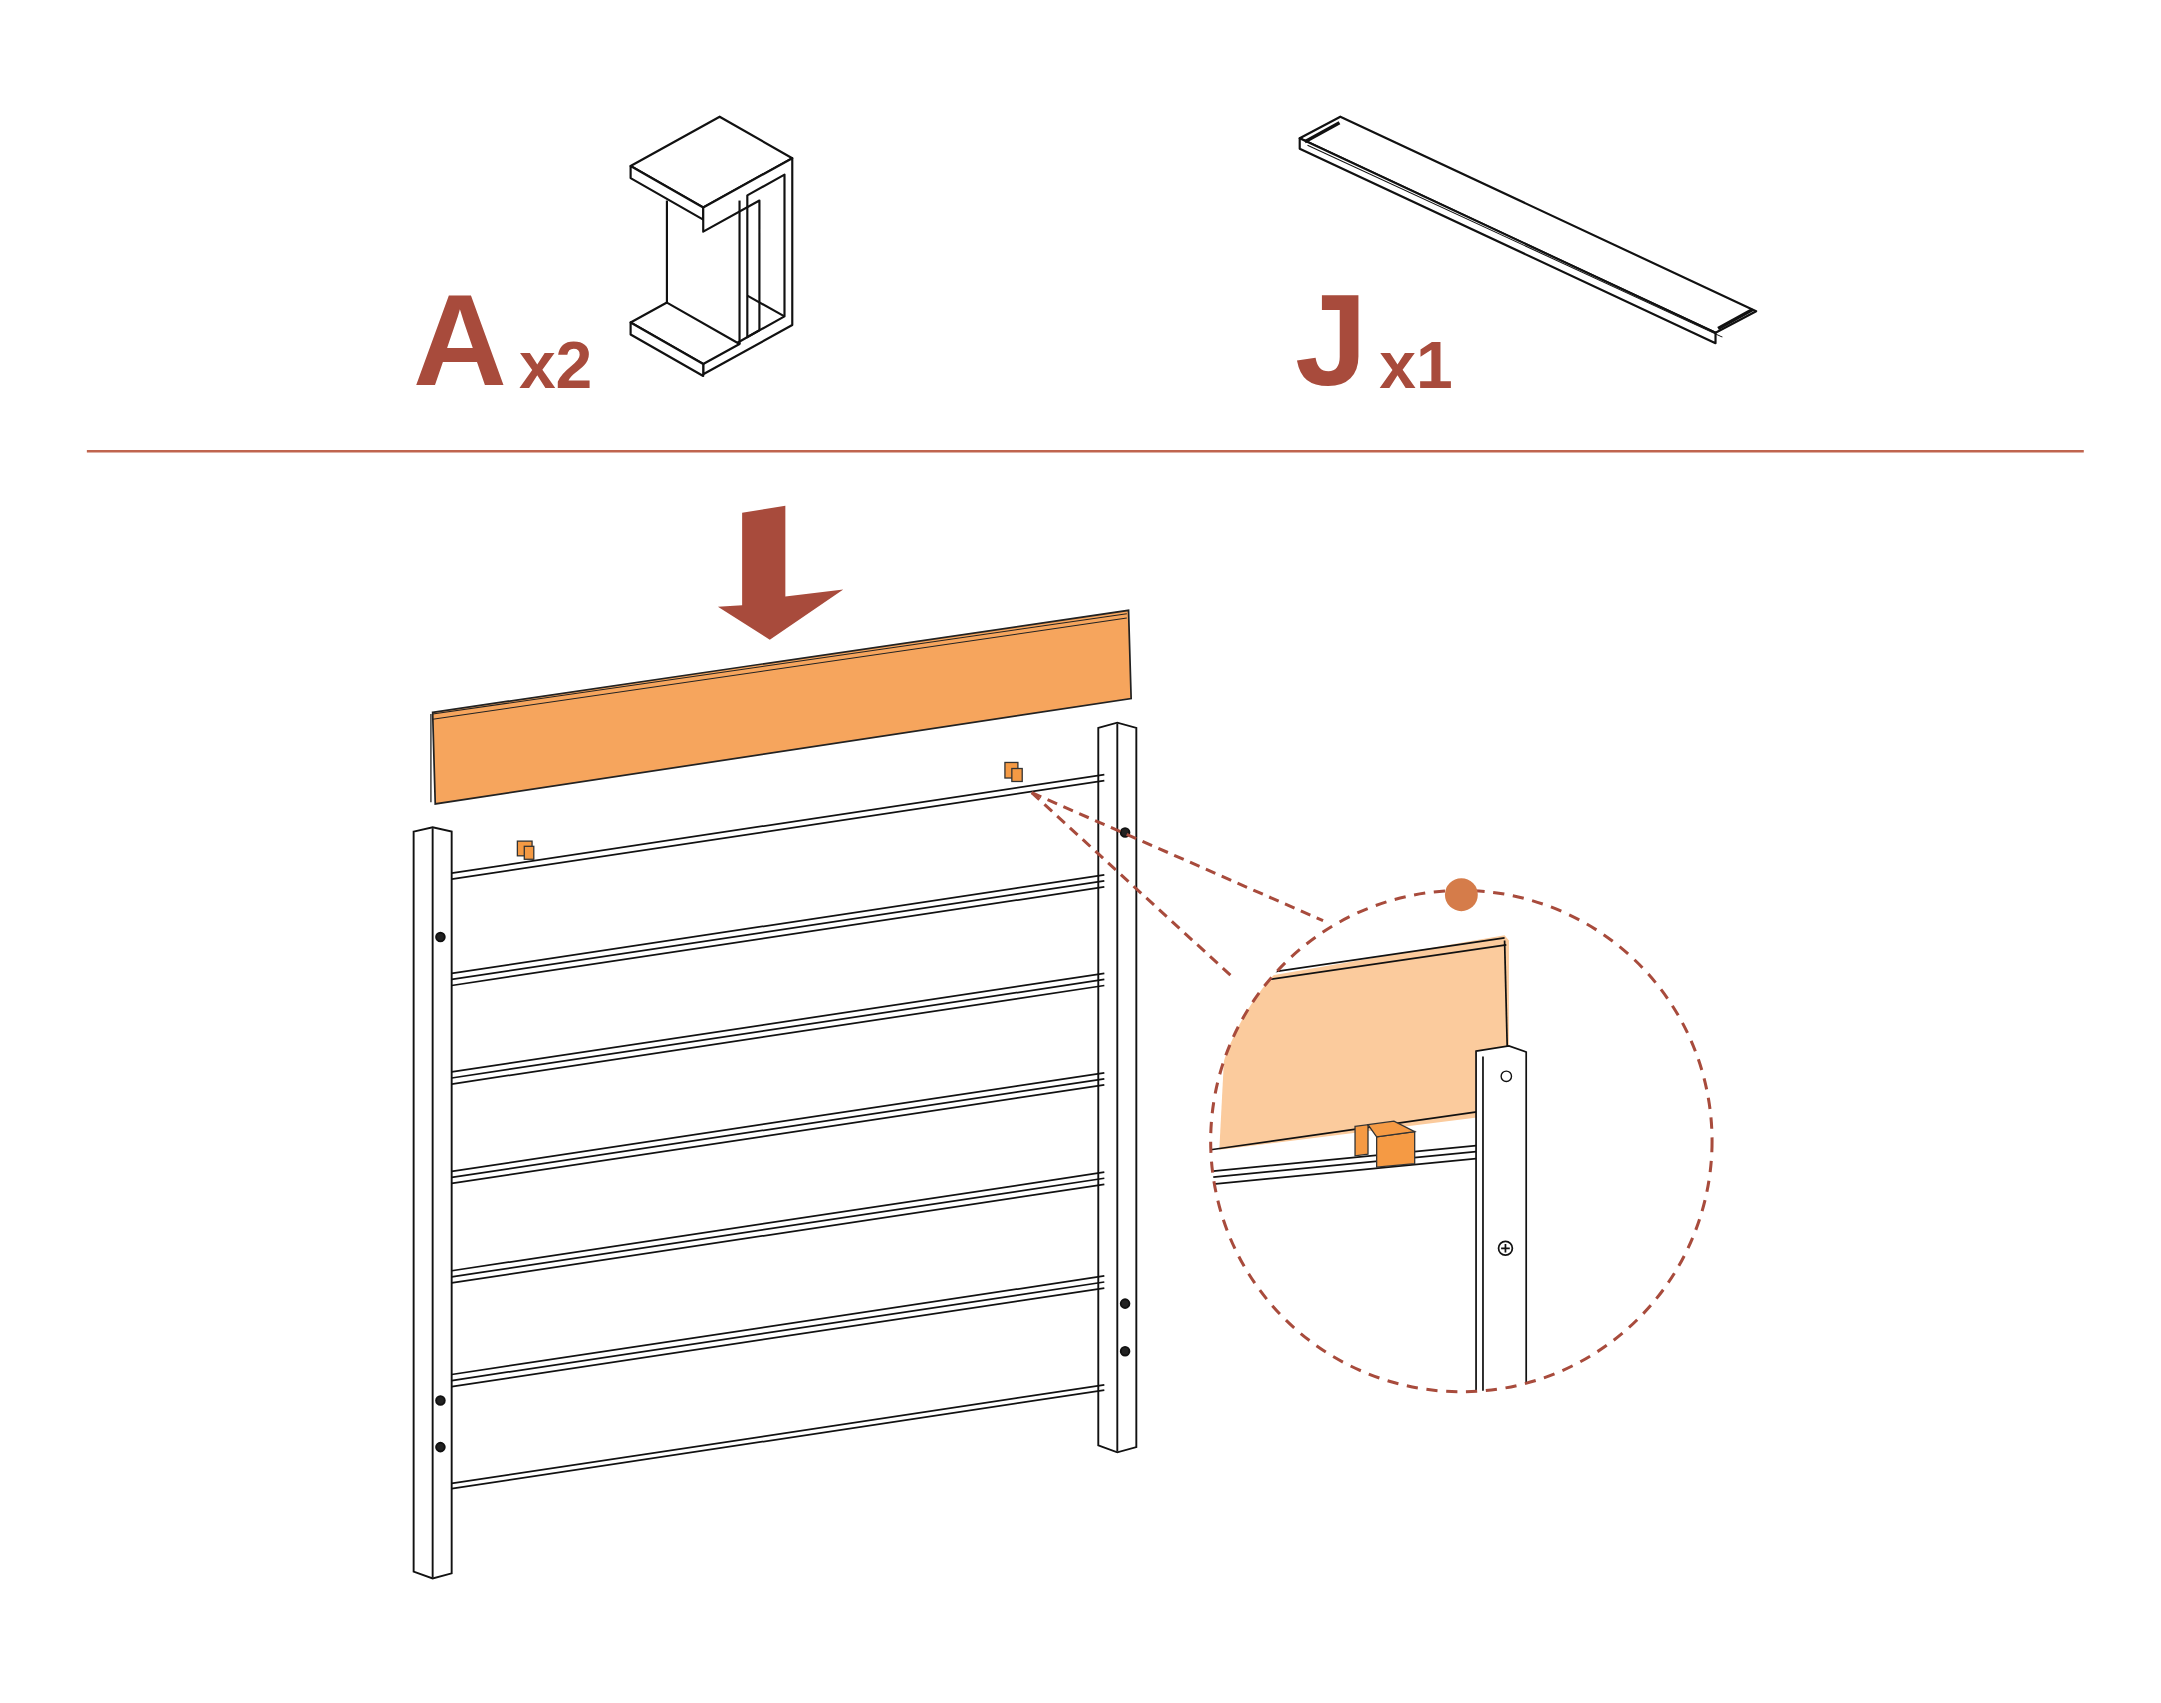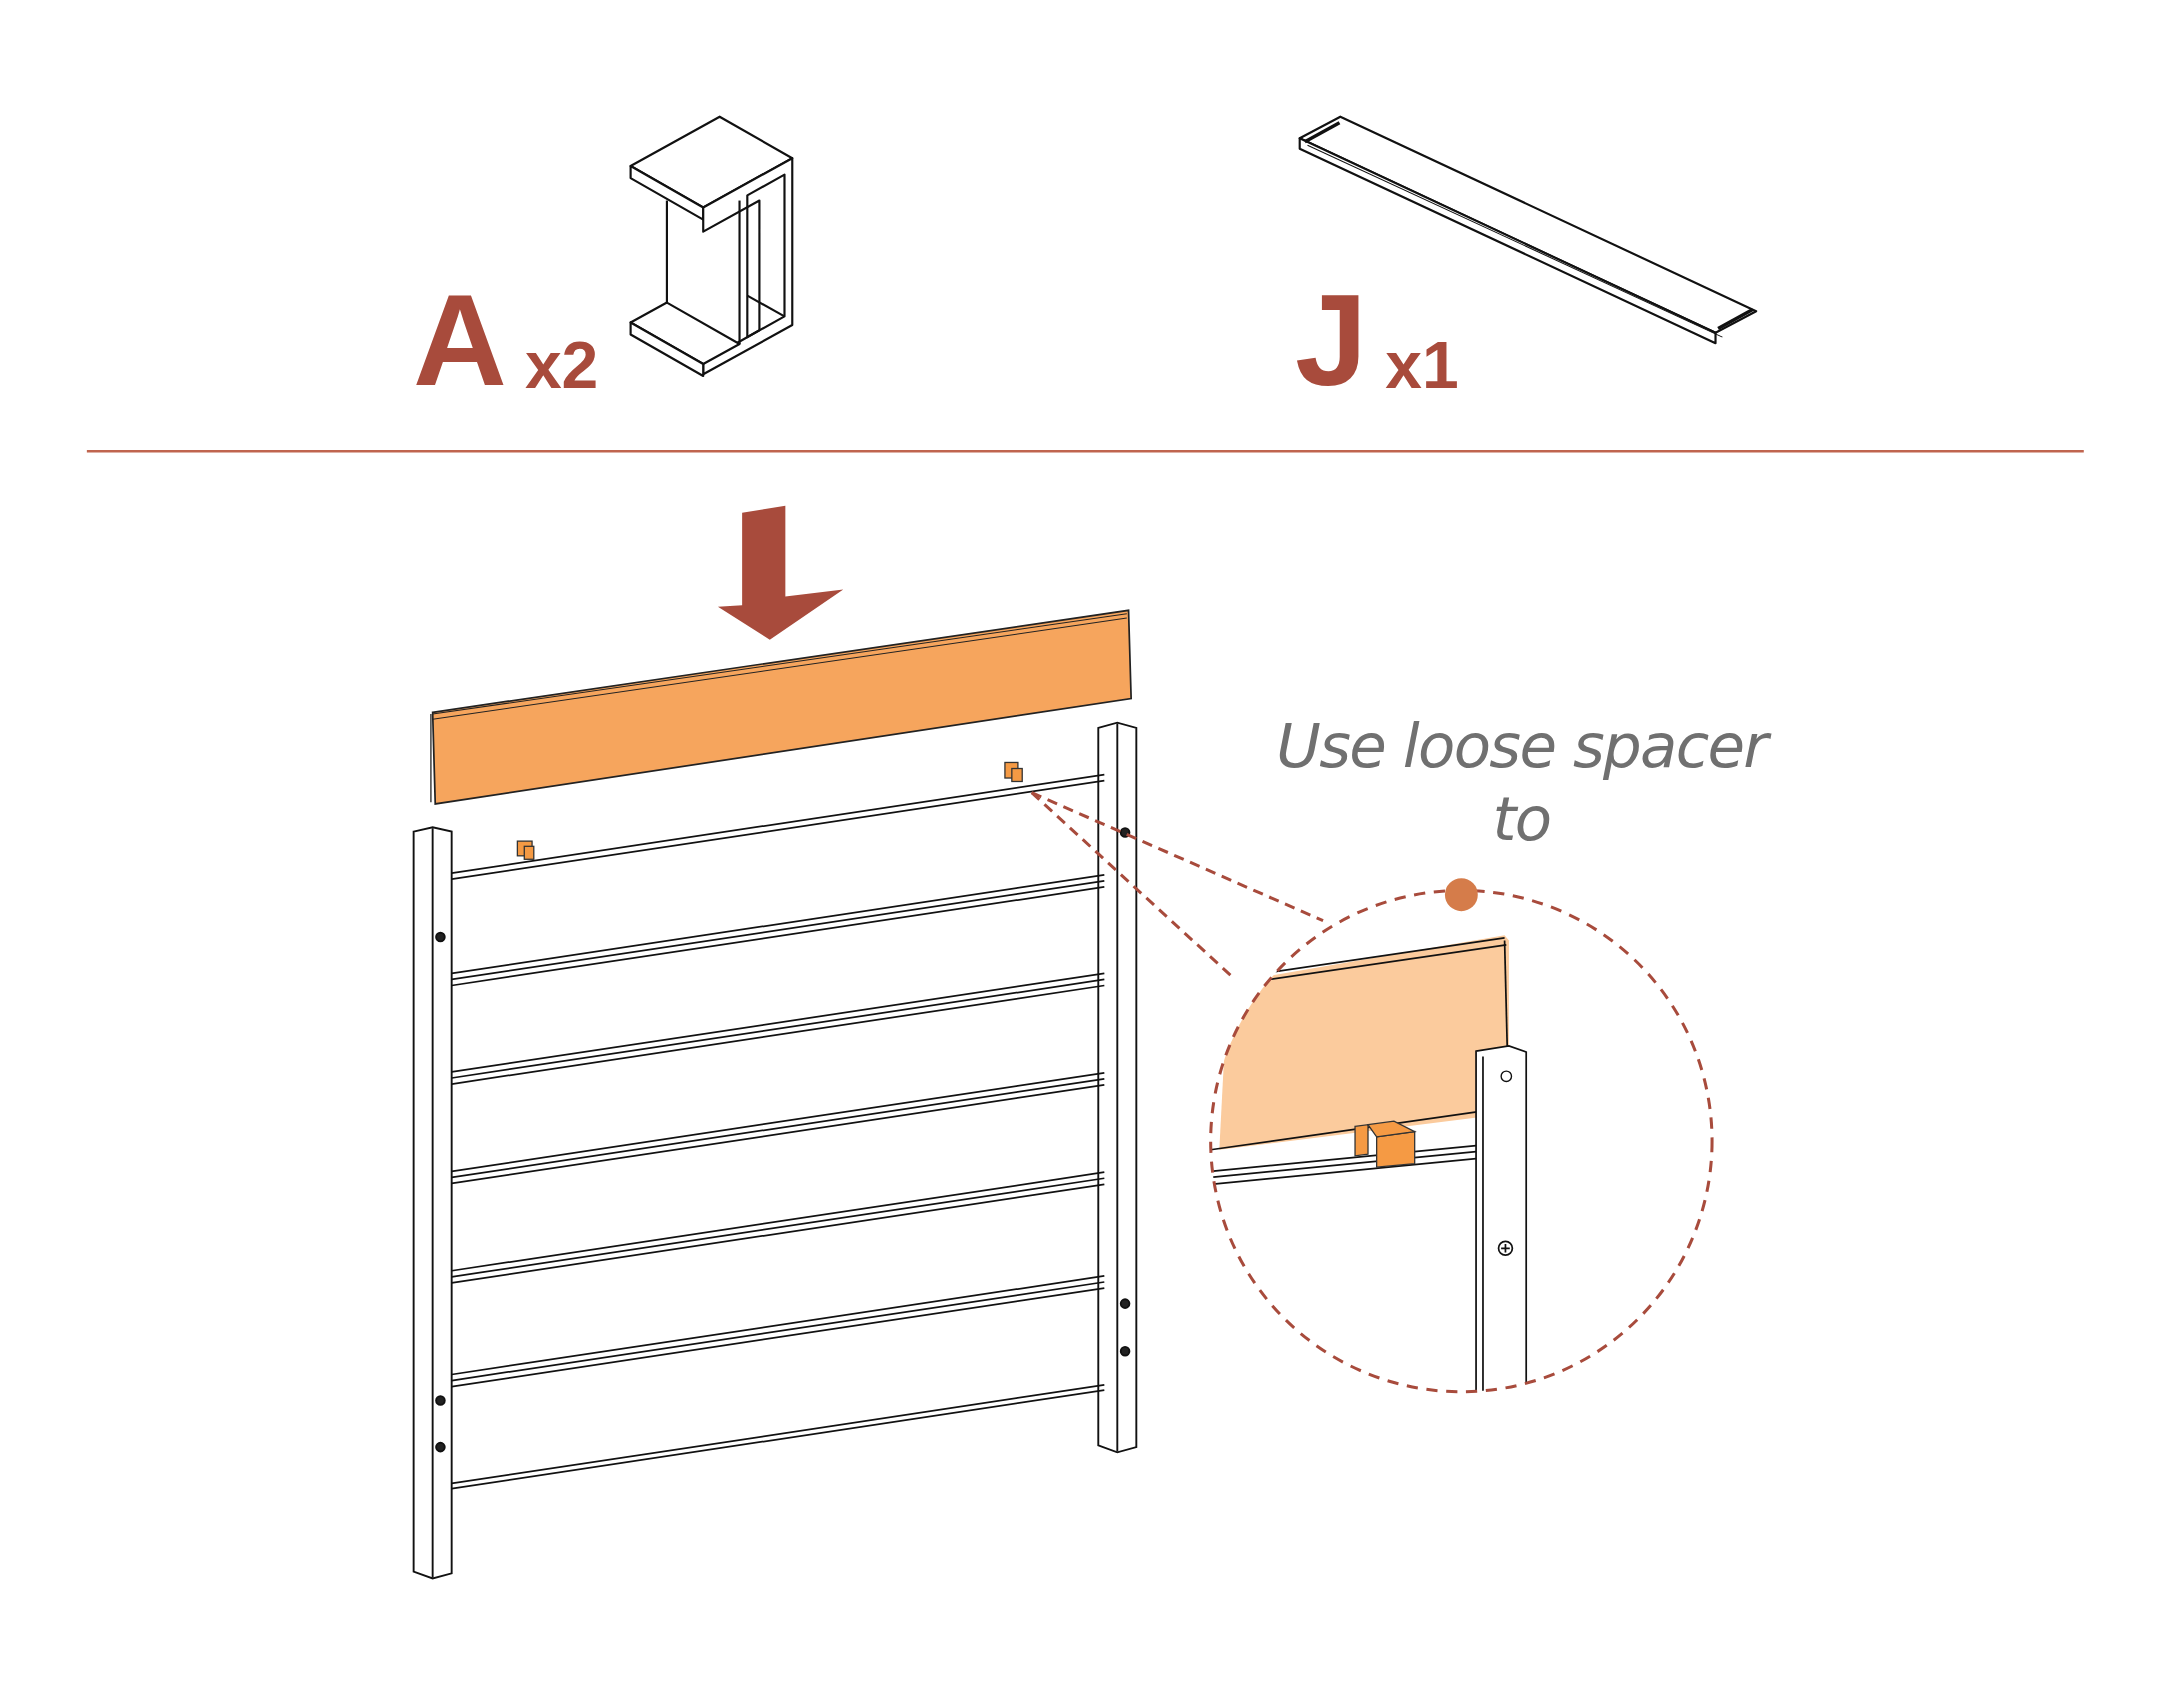--- a/index.html
+++ b/index.html
@@ -1,19 +1,19 @@
 <!DOCTYPE html>
 <html style="font-size:14px"><head>
 <meta charset="utf-8">
 <style>
   html,body{margin:0;padding:0;background:#fff;}
   body{width:2162px;height:1703px;position:relative;overflow:hidden;font-family:"Liberation Sans","DejaVu Sans",sans-serif;}
   .part-label{position:absolute;color:#a84b3c;font-weight:bold;font-family:"Liberation Sans",sans-serif;}
   .part-letter{font-size:130px;line-height:1;}
-  .part-qty{font-size:66px;line-height:1;margin-left:18px;}
+  .part-qty{font-size:66px;line-height:1;margin-left:12px;}
   .caption{position:absolute;left:1245px;top:709px;width:553px;color:#707070;font-style:italic;font-size:61px;line-height:73px;text-align:center;font-family:"DejaVu Sans",sans-serif;letter-spacing:-1.7px;}
   svg{position:absolute;left:0;top:0;}
 </style>
 </head>
 <body>
 
 <div class="part-label" style="left:413px;top:275px;display:flex;align-items:flex-end;">
   <span class="part-letter">A</span>
   <span class="part-qty" style="margin-bottom:7px;">x2</span>
 </div>
@@ -136,15 +136,14 @@
       <polygon points="1567,1303 1582,1301 1582,1335 1567,1337" fill="#f59a44" stroke="#333" stroke-width="1.5"></polygon>
       <polygon points="1592,1315 1636,1309 1636,1346 1592,1350" fill="#f59a44" stroke="#333" stroke-width="1.5"></polygon>
       <polygon points="1582,1301 1612,1297 1636,1309 1592,1315" fill="#f59a44" stroke="#333" stroke-width="1.5"></polygon>
     </g>
     <circle cx="1690" cy="1320" r="290" fill="none" stroke="#a84b3c" stroke-width="3.5" stroke-dasharray="13,10"></circle>
     <circle cx="1690" cy="1035" r="19" fill="#d57c4a"></circle>
   </g>
 </svg>
 
 <div class="caption">
-  <div>Use loose spacer to</div>
 </div>
 
 
 </body></html>

